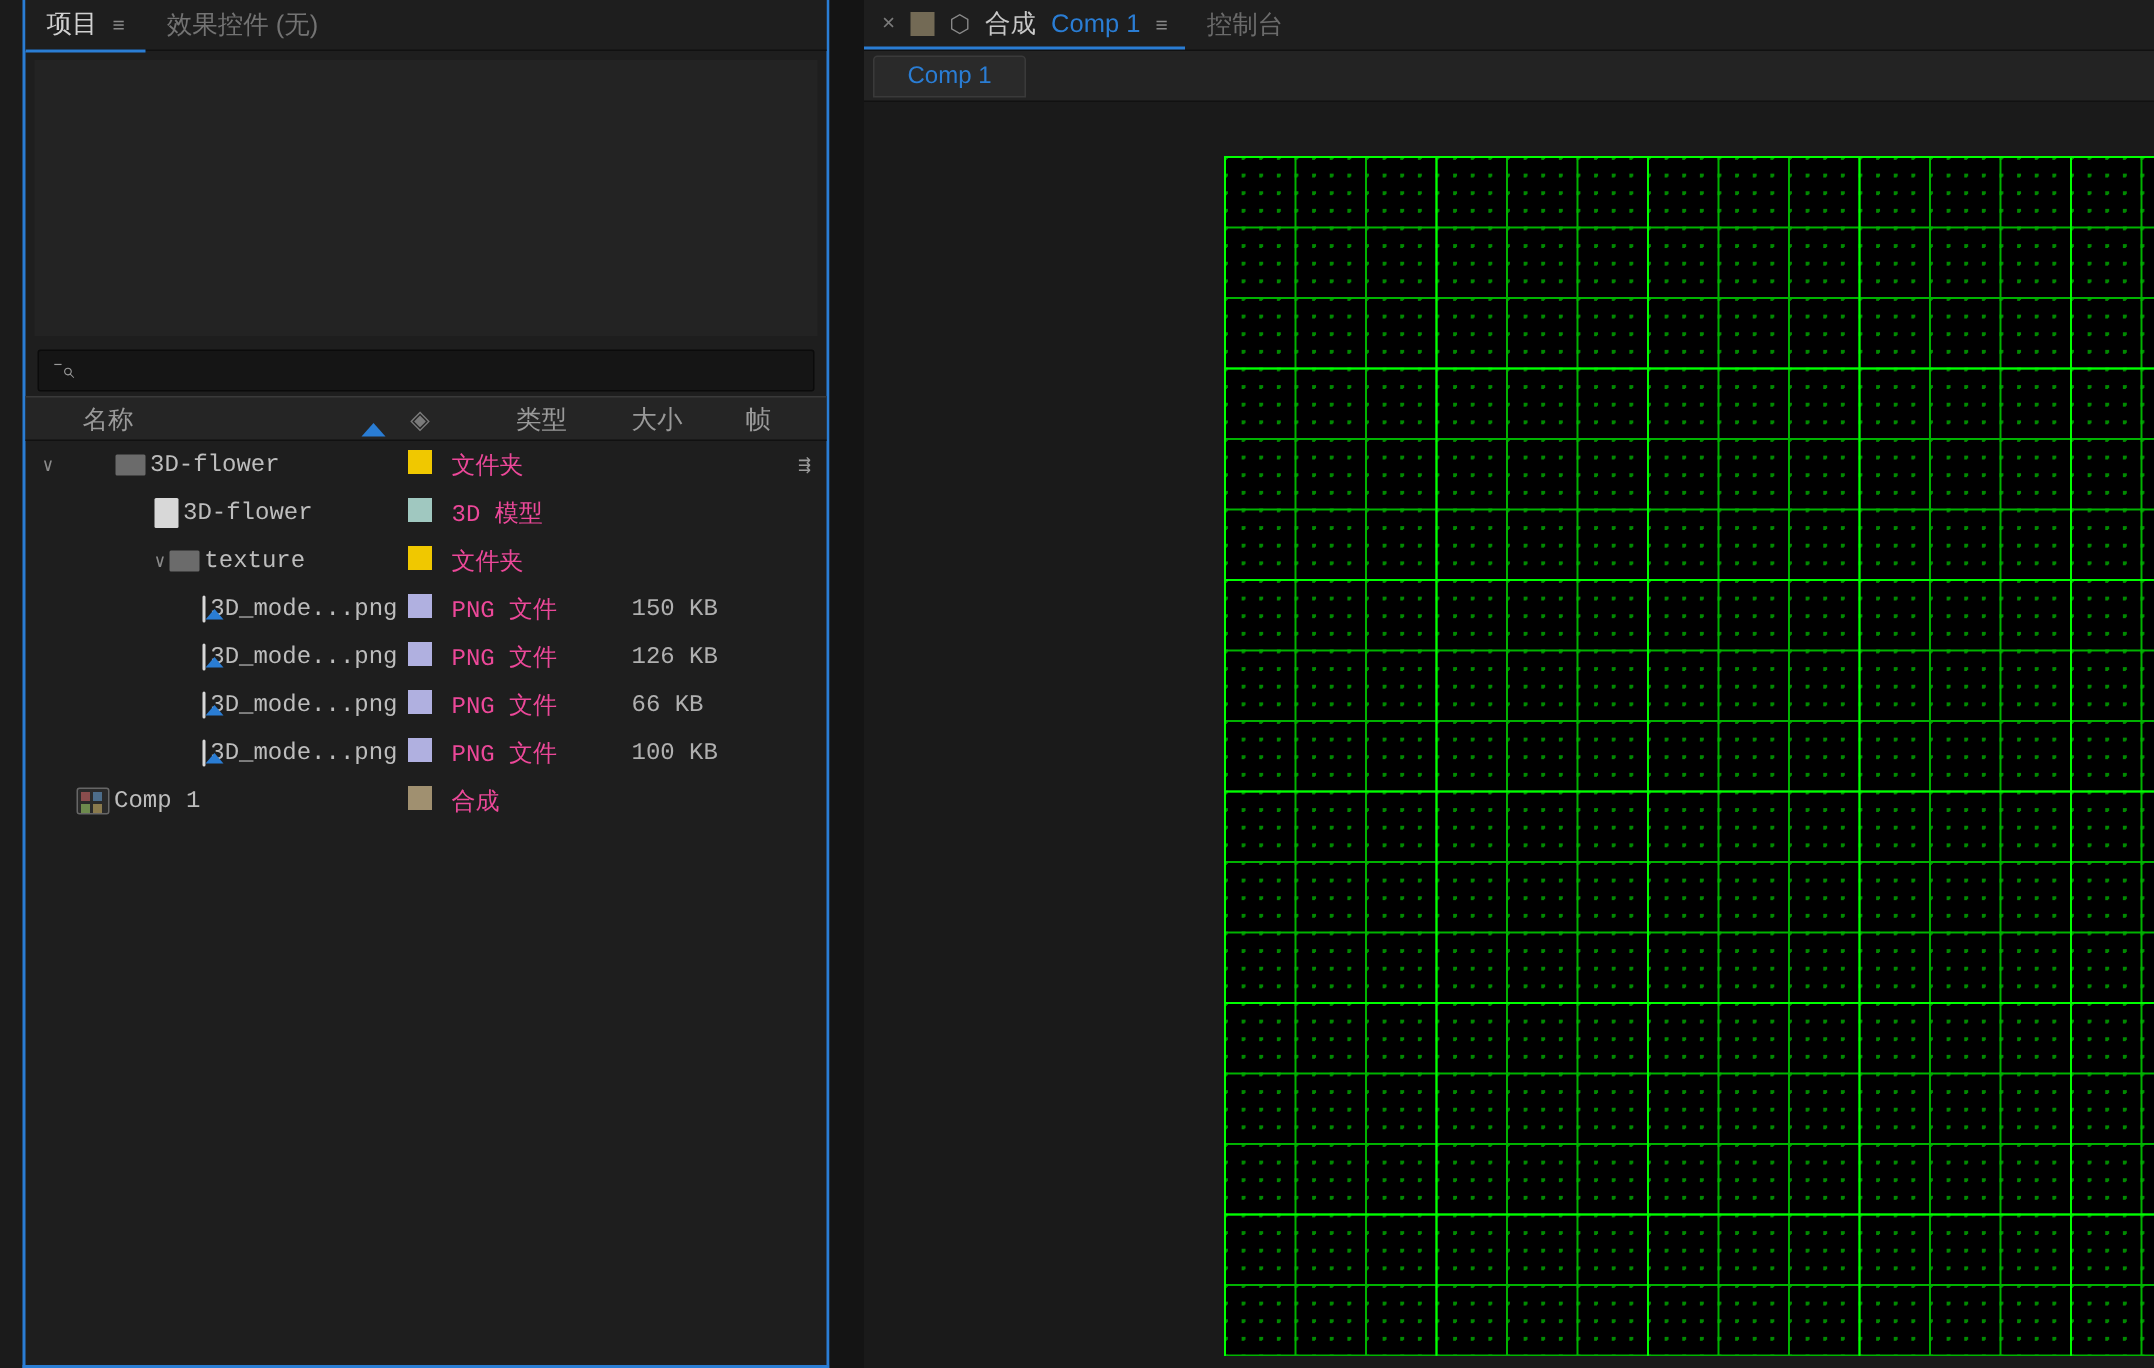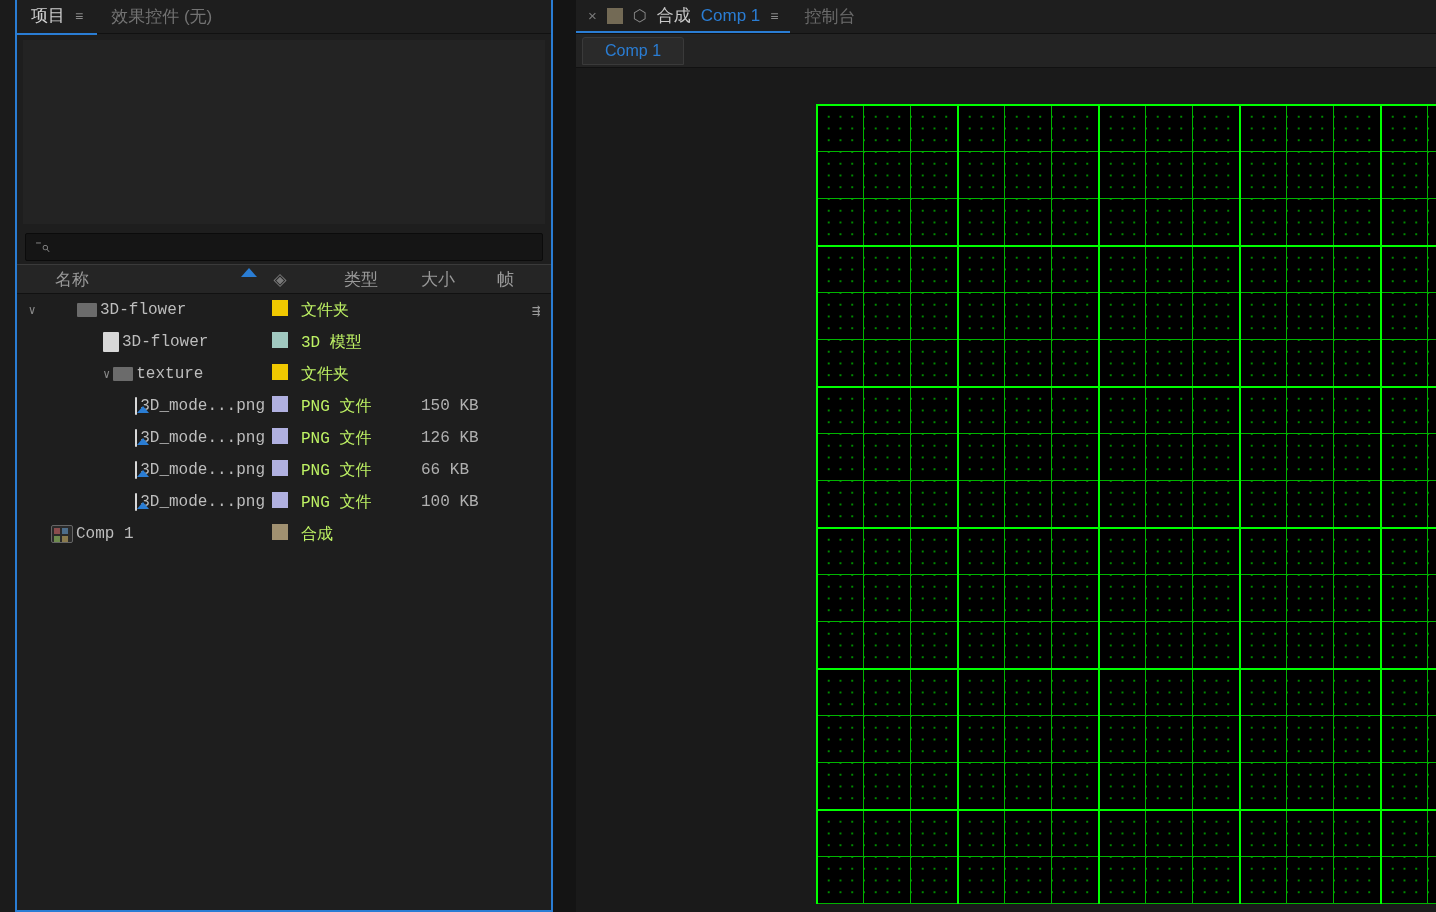--- a/index.html
+++ b/index.html
@@ -80,21 +80,21 @@
       display: flex;
       align-items: center;
       height: 30px;
       border-top: 1px solid #3a3a3a;
       border-bottom: 1px solid #111;
       background: #252525;
       font-size: 17px;
       color: #999;
     }
     .col-toggle { width: 30px; }
-    .col-name { width: 218px; padding-left: 8px; display:flex; align-items:flex-start; justify-content:space-between; }
+    .col-name { width: 218px; padding-left: 8px; display:flex; align-items:flex-end; justify-content:space-between; }
     .col-tag { width: 30px; text-align:center; }
     .col-type { width: 126px; padding-left: 6px; text-align: center; }
     .col-size { width: 76px; text-align:left; }
     .col-fps { width: 40px; }
     .sort-tri {
       width: 0; height: 0;
       border-left: 8px solid transparent;
       border-right: 8px solid transparent;
       border-bottom: 9px solid #2a7dd4;
       margin-right: 8px;
@@ -143,21 +143,21 @@
       display:inline-block;
       background:
         linear-gradient(#8a4d4d,#8a4d4d) 2px 2px/6px 6px no-repeat,
         linear-gradient(#4d6d8a,#4d6d8a) 10px 2px/6px 6px no-repeat,
         linear-gradient(#6d8a4d,#6d8a4d) 2px 10px/6px 6px no-repeat,
         linear-gradient(#8a7a4d,#8a7a4d) 10px 10px/6px 6px no-repeat,
         #2a2a2a;
       border:1px solid #666;
       border-radius:2px;
     }
-    .type-cell { width:126px; padding-left:6px; font-family: "Courier New", monospace; font-size:16px; color:#bef264;}
+    .type-cell { width:126px; padding-left:6px; font-family: "Courier New", monospace; font-size:16px; color:#ec4899;}
     .size-cell { width:76px; font-family:"Courier New",monospace; font-size:16px; color:#b0b0b0;}
     .divider {
       width: 24px;
       background: #141414;
       height: 912px;
     }
     .panel-right {
       flex:1;
       display:flex;
       flex-direction: column;

